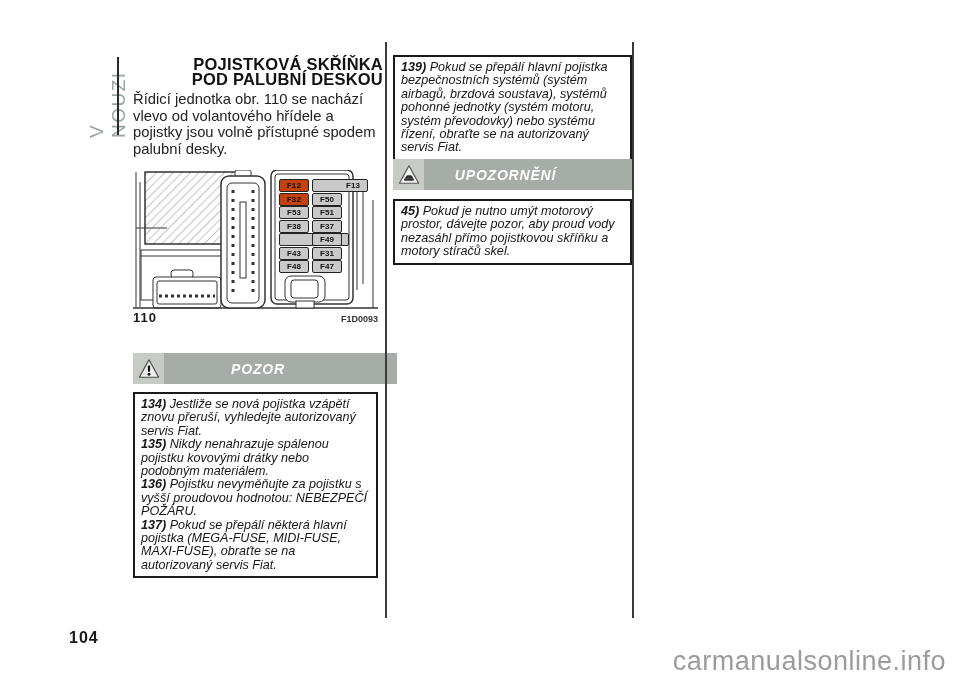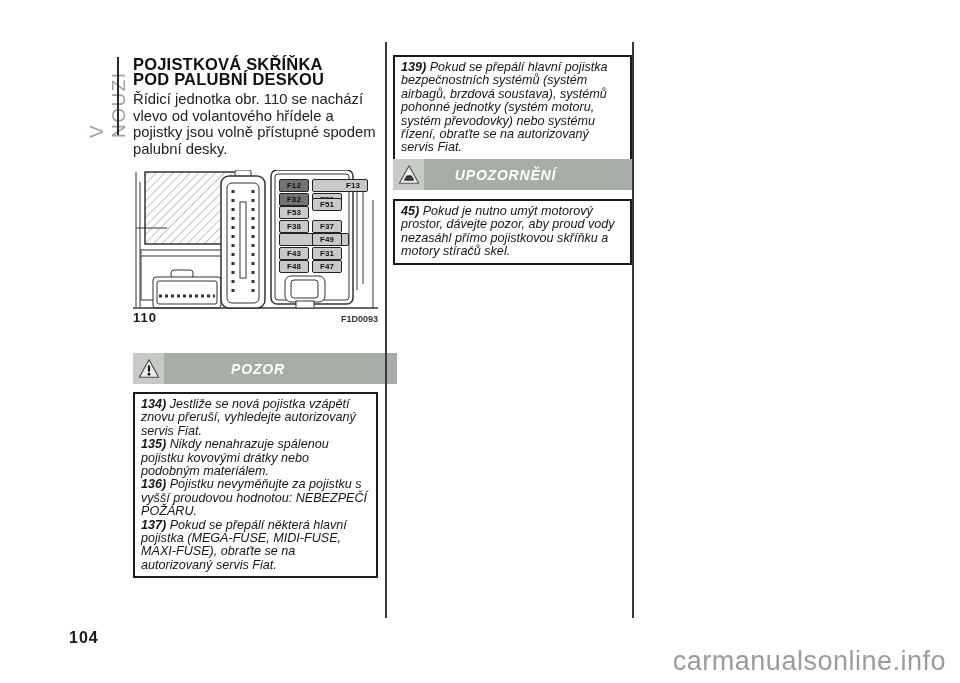--- a/index.html
+++ b/index.html
@@ -10,34 +10,34 @@
   
   .sidebar-text{
     position:absolute;left:86px;top:56px;height:82px;
     writing-mode:vertical-rl;transform:rotate(180deg);
     font-size:19px;letter-spacing:1.5px;color:var(--sidebar,#9aa59d);
   }
   .sidebar-rule{position:absolute;left:117px;top:57px;width:2px;height:78px;background:#2a2a2a;}
   
   .title{
     position:absolute;left:133px;top:57px;width:250px;margin:0;
-    font-size:16.5px;line-height:15px;font-weight:bold;letter-spacing:.2px;color:#111;
+    font-size:16.5px;line-height:15px;font-weight:bold;letter-spacing:.2px;color:#111;text-align:right;
   }
   .intro{
     position:absolute;left:133px;top:91px;width:248px;margin:0;
     font-size:14.8px;line-height:16.5px;color:#222;
   }
   .figure{position:absolute;left:133px;top:170px;width:245px;height:160px;margin:0;}
   .figure svg{display:block;}
   .fuse{
     position:absolute;width:28px;height:11px;line-height:11px;
     border:1px solid #222;background:#c9c9c9;color:#111;
     font-size:8px;font-weight:bold;text-align:center;border-radius:2px;
   }
-  .fuse.light{background:#737373;font-family:Liberation Mono, monospace;}
+  .fuse.light{background:#c2410c;font-family:Liberation Mono, monospace;}
   .figcaption{
     position:absolute;left:0;top:140px;width:245px;display:flex;
     justify-content:space-between;align-items:baseline;
   }
   .fig-num{font-size:13px;font-weight:bold;letter-spacing:1px;}
   .fig-code{font-size:9px;font-weight:bold;color:#333;}
   
   .band{
     position:absolute;height:31px;background:var(--band,#a6ada7);
     display:flex;align-items:center;
@@ -129,21 +129,21 @@
       <rect x="158" y="110" width="27" height="18" rx="3" fill="#fff"></rect>
       <rect x="163" y="131" width="18" height="7" fill="#fff"></rect>
     </g>
   </svg>
   <div class="fuse-labels">
       <div class="fuse light" style="left: 146px; top: 9px;">F12</div>
       <div class="fuse" style="left: 179px; top: 9px; padding-left: 26px;">F13</div>
       <div class="fuse light" style="left: 146px; top: 22.5px;">F32</div>
       <div class="fuse" style="left: 179px; top: 22.5px;">F50</div>
       <div class="fuse" style="left: 146px; top: 36px;">F53</div>
-      <div class="fuse" style="left: 179px; top: 28px;">F51</div>
+      <div class="fuse" style="left: 179px; top: 36px;">F51</div>
       <div class="fuse" style="left: 146px; top: 49.5px;">F38</div>
       <div class="fuse" style="left: 179px; top: 49.5px;">F37</div>
       <div class="fuse" style="left: 146px; top: 63px; padding-left: 40px;">F36</div>
       <div class="fuse" style="left: 179px; top: 63px;">F49</div>
       <div class="fuse" style="left: 146px; top: 76.5px;">F43</div>
       <div class="fuse" style="left: 179px; top: 76.5px;">F31</div>
       <div class="fuse" style="left: 146px; top: 90px;">F48</div>
       <div class="fuse" style="left: 179px; top: 90px;">F47</div>
     </div>
   <figcaption class="figcaption">

